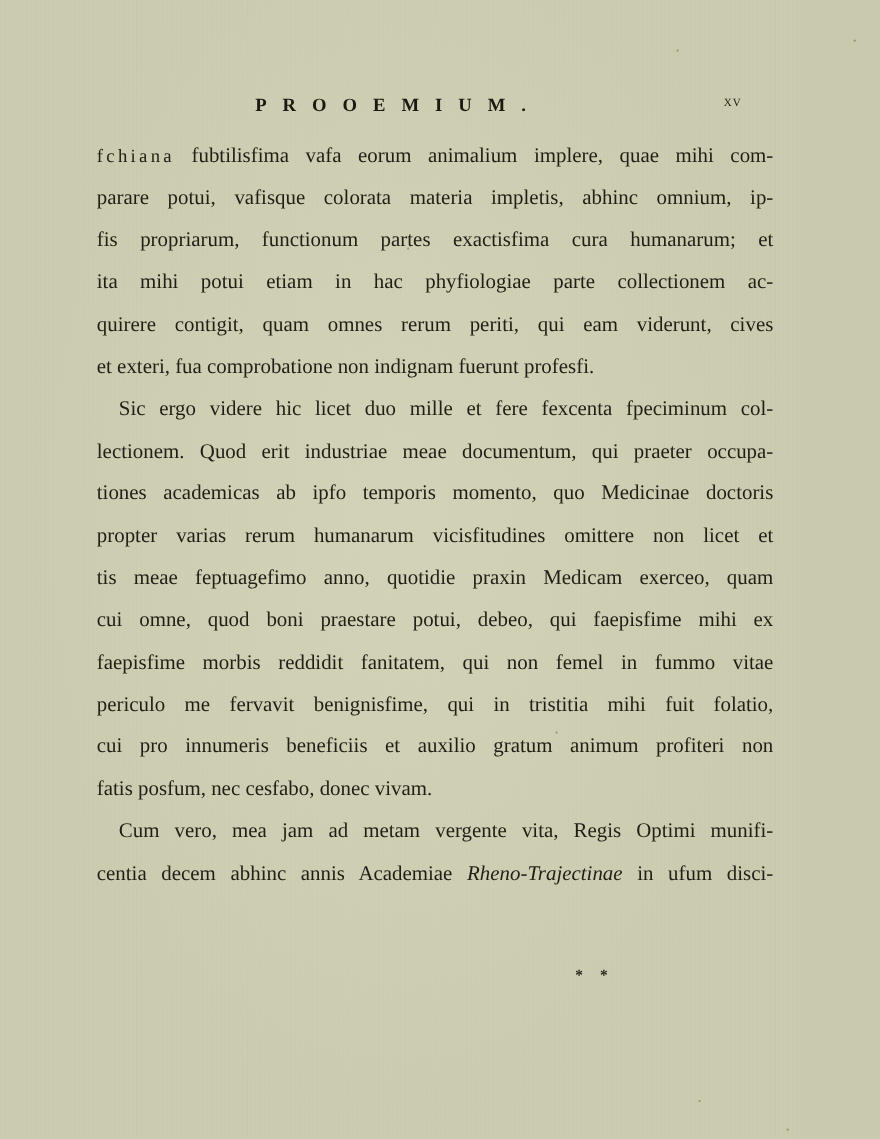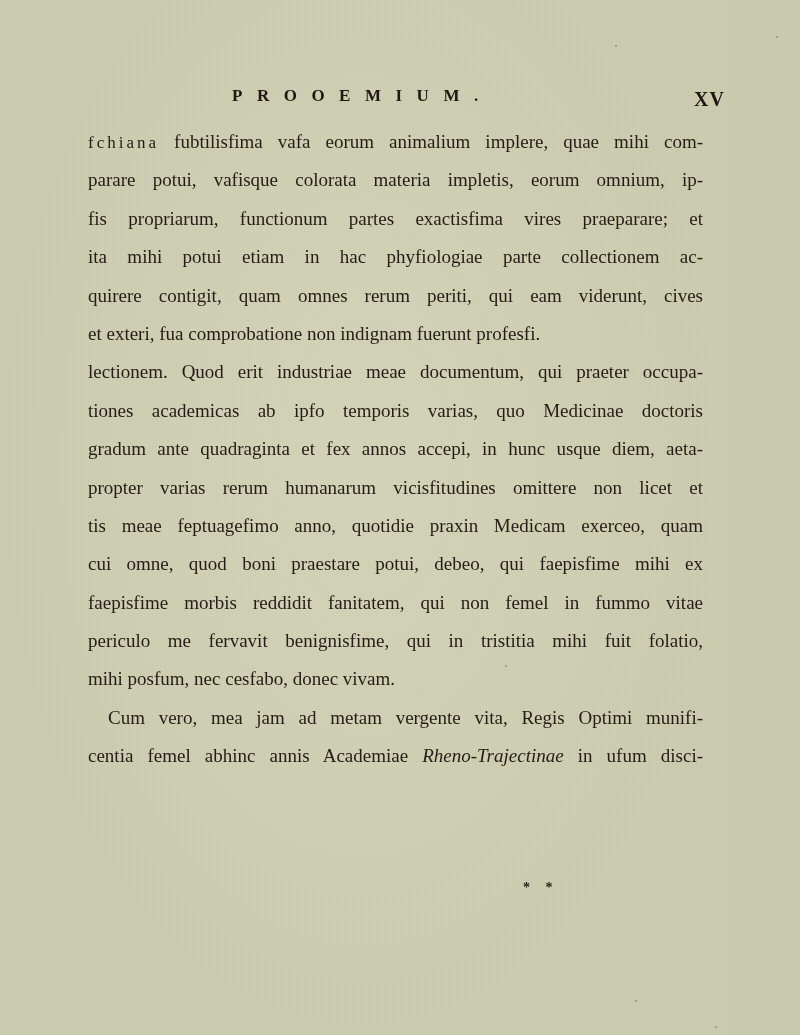--- a/index.html
+++ b/index.html
@@ -38,24 +38,24 @@
       left: 232px;
       top: 0;
       font-size: 17px;
       font-weight: bold;
       letter-spacing: 14.5px;
       color: #1d1912;
       white-space: nowrap;
     }
     .page-number {
       position: absolute;
-      left: 694px;
+      left: 658px;
       top: 2px;
-      font-size: 20px;
-      font-weight: bold;
+      font-size: 10px;
+      font-weight: normal;
       letter-spacing: 1px;
       color: #1d1912;
     }
     .body-text {
       position: absolute;
       top: 121px;
       left: 88px;
       width: 615px;
     }
     .line {
@@ -104,38 +104,39 @@
 <div class="page">
 
   <div class="running-head">
     <span class="running-title">PROOEMIUM.</span>
     <span class="page-number">XV</span>
   </div>
 
   <div class="body-text">
 
     <div class="line"><span class="first-word">fchiana</span><span> fubtilisfima vafa eorum animalium implere, quae mihi com-</span></div>
-    <div class="line">parare potui, vafisque colorata materia impletis, eorum omnium, ip-</div>
-    <div class="line">fis propriarum, functionum partes exactisfima vires praeparare; et</div>
+    <div class="line">parare potui, vafisque colorata materia impletis, abhinc omnium, ip-</div>
+    <div class="line">fis propriarum, functionum partes exactisfima cura humanarum; et</div>
     <div class="line">ita mihi potui etiam in hac phyfiologiae parte collectionem ac-</div>
     <div class="line">quirere contigit, quam omnes rerum periti, qui eam viderunt, cives</div>
     <div class="line last">et exteri, fua comprobatione non indignam fuerunt profesfi.</div>
 
+    <div class="line"><span class="para-start"></span><span>Sic ergo videre hic licet duo mille et fere fexcenta fpeciminum col-</span></div>
     <div class="line">lectionem. Quod erit industriae meae documentum, qui praeter occupa-</div>
-    <div class="line">tiones academicas ab ipfo temporis varias, quo Medicinae doctoris</div>
-    <div class="line">gradum ante quadraginta et fex annos accepi, in hunc usque diem, aeta-</div>
+    <div class="line">tiones academicas ab ipfo temporis momento, quo Medicinae doctoris</div>
     <div class="line">propter varias rerum humanarum vicisfitudines omittere non licet et</div>
     <div class="line">tis meae feptuagefimo anno, quotidie praxin Medicam exerceo, quam</div>
     <div class="line">cui omne, quod boni praestare potui, debeo, qui faepisfime mihi ex</div>
     <div class="line">faepisfime morbis reddidit fanitatem, qui non femel in fummo vitae</div>
     <div class="line">periculo me fervavit benignisfime, qui in tristitia mihi fuit folatio,</div>
-    <div class="line last">mihi posfum, nec cesfabo, donec vivam.</div>
+    <div class="line">cui pro innumeris beneficiis et auxilio gratum animum profiteri non</div>
+    <div class="line last">fatis posfum, nec cesfabo, donec vivam.</div>
 
     <div class="line"><span class="para-start"></span><span>Cum vero, mea jam ad metam vergente vita, Regis Optimi munifi-</span></div>
-    <div class="line"><span>centia femel abhinc annis Academiae </span><span class="italic">Rheno-Trajectinae</span><span> in ufum disci-</span></div>
+    <div class="line"><span>centia decem abhinc annis Academiae </span><span class="italic">Rheno-Trajectinae</span><span> in ufum disci-</span></div>
   </div>
 
   <div class="catchword">* *</div>
 
   <span class="speck" style="left:615px;top:45px"></span>
   <span class="speck" style="left:776px;top:36px"></span>
   <span class="speck" style="left:370px;top:225px"></span>
   <span class="speck" style="left:505px;top:665px"></span>
   <span class="speck" style="left:715px;top:1026px"></span>
   <span class="speck" style="left:635px;top:1000px"></span>

